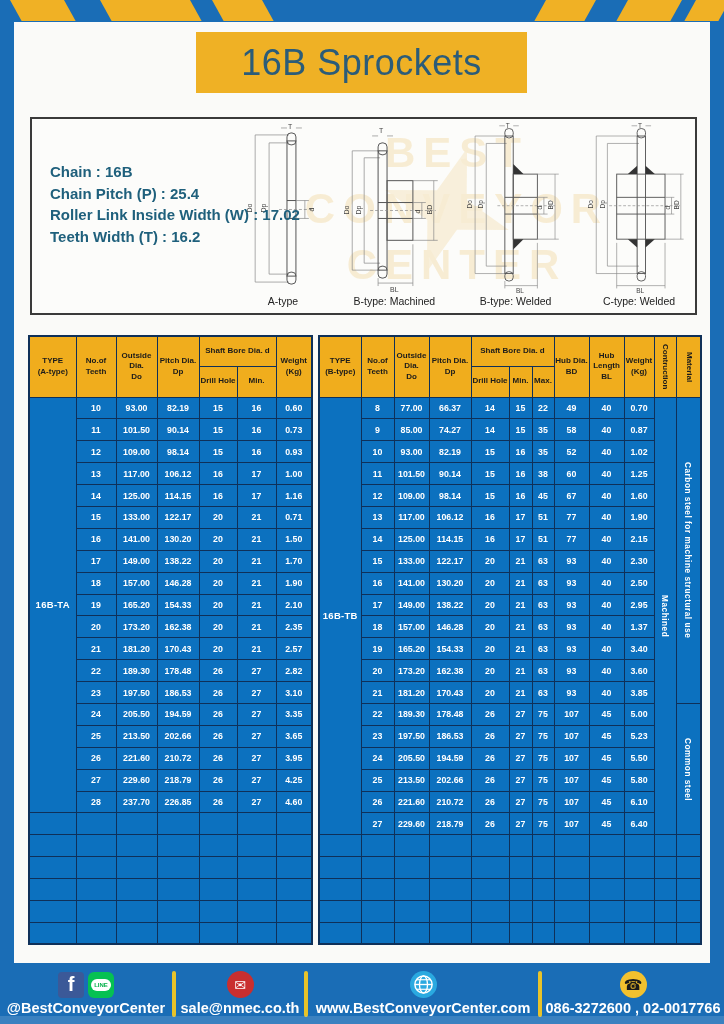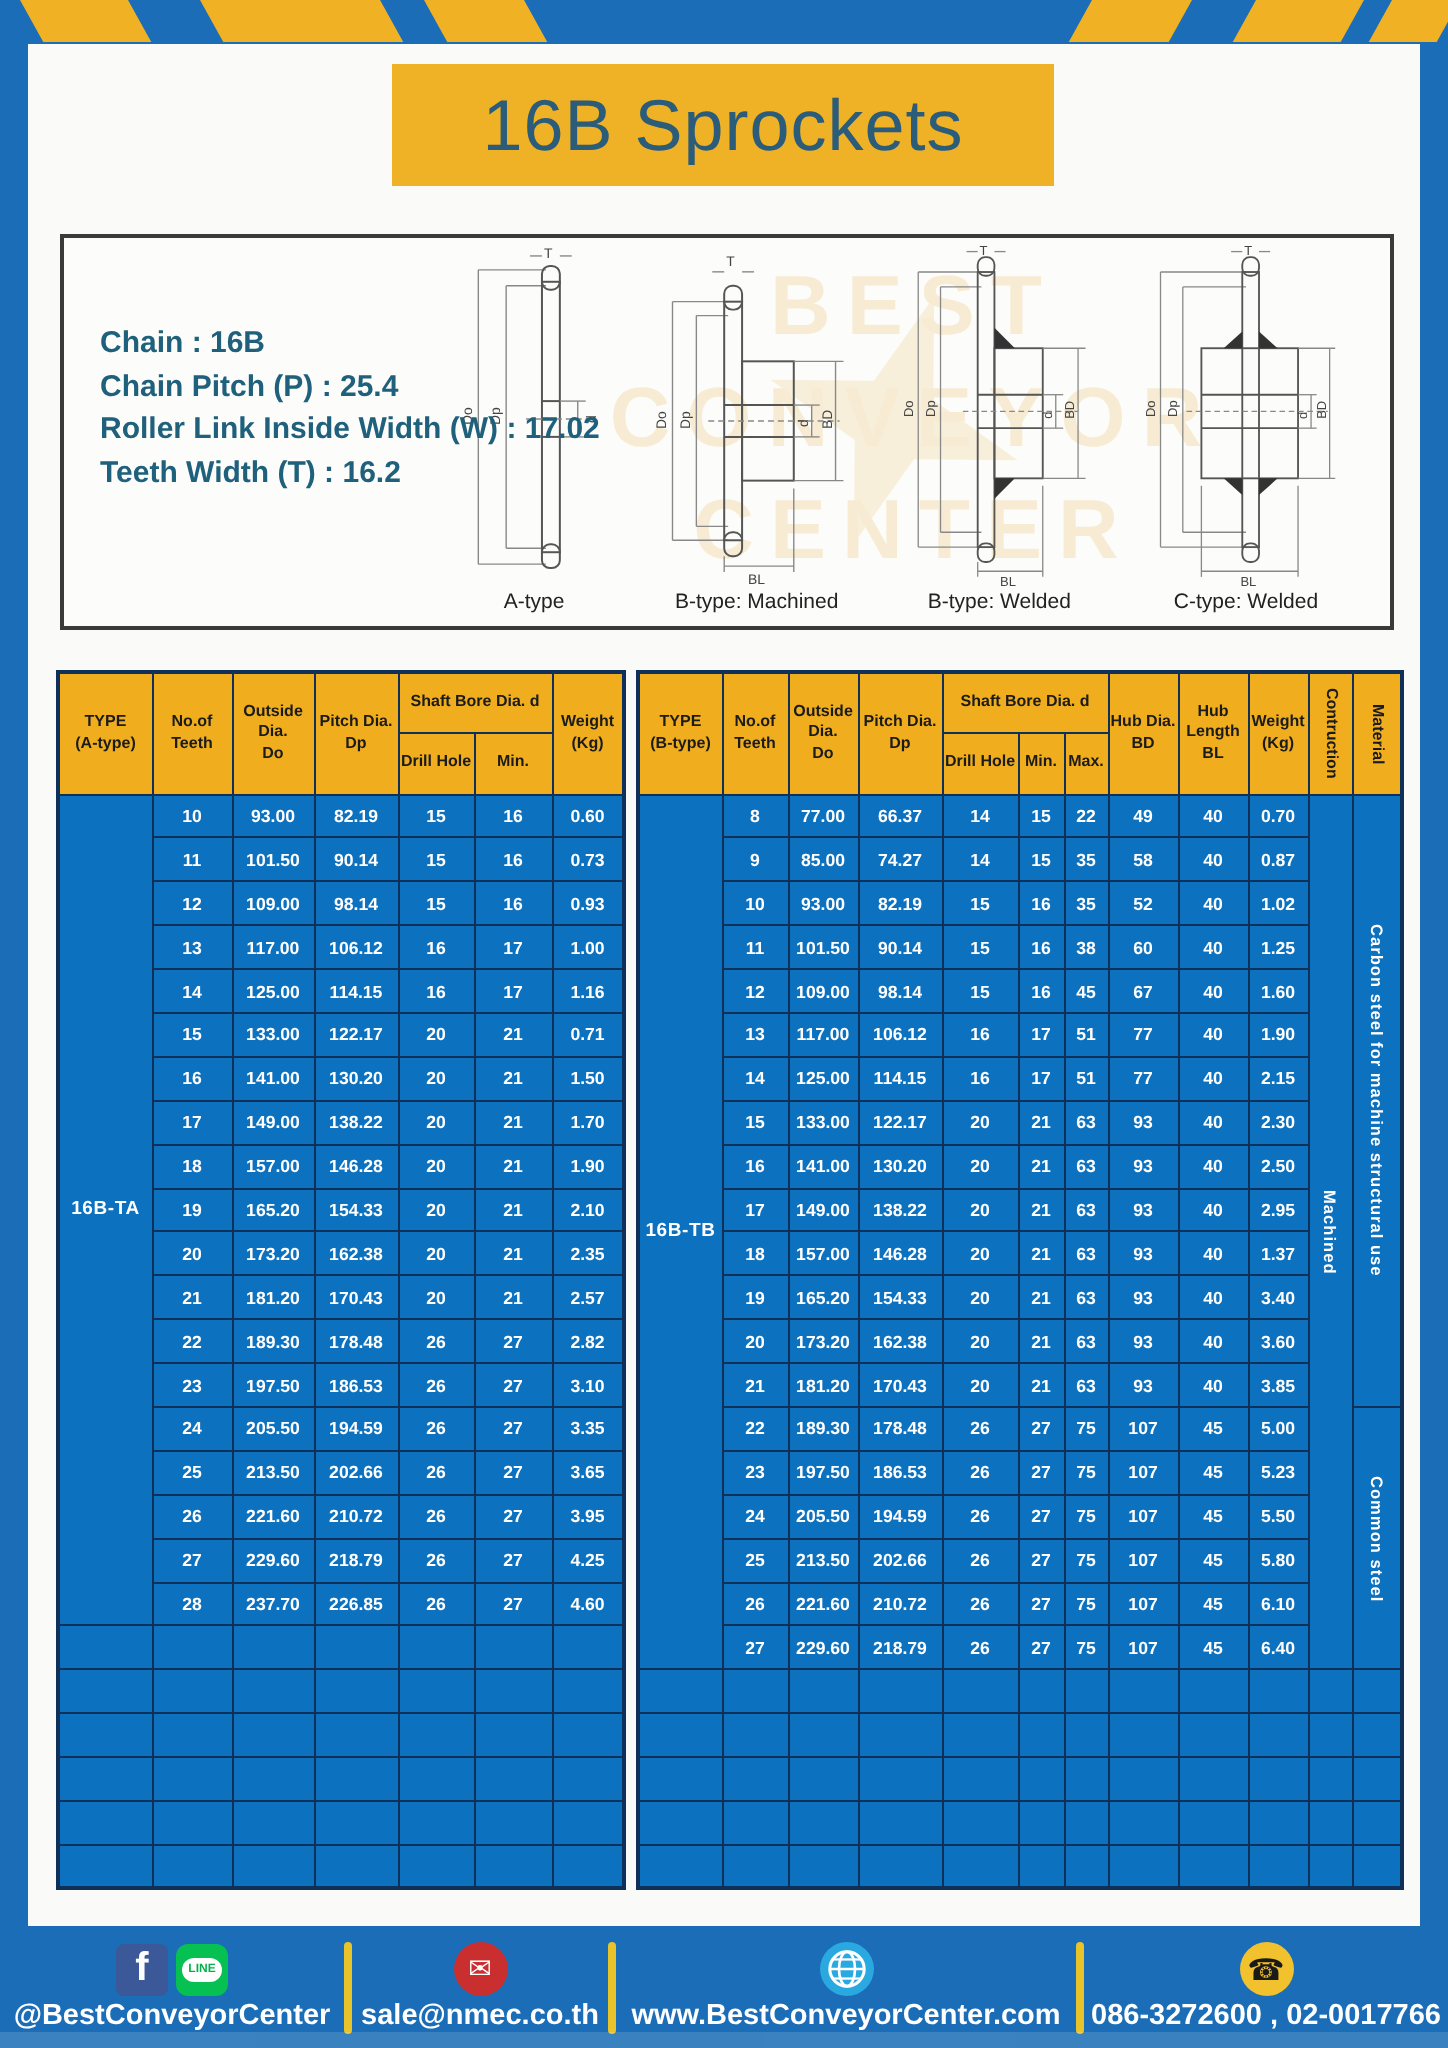--- a/index.html
+++ b/index.html
@@ -22,21 +22,21 @@
   .banner span{font-size:36px;font-weight:normal;color:#2b5c79;letter-spacing:.5px;}
 
   .spec-box{position:absolute;left:16px;top:95px;width:663px;height:194px;border:2px solid #3a3a3a;
     background:#fcfcfa;overflow:hidden;}
   .watermark{position:absolute;left:200px;top:6px;width:450px;height:182px;opacity:.5;pointer-events:none;}
   .wm-line{font-weight:bold;font-size:42px;letter-spacing:8px;color:#f3ddae;line-height:56px;text-align:center;}
   .wm-star{position:absolute;left:150px;top:20px;width:130px;height:130px;background:#f3ddae;
     clip-path:polygon(50% 0,62% 38%,100% 50%,62% 62%,50% 100%,38% 62%,0 50%,38% 38%);transform:rotate(18deg);opacity:.8;}
   .spec-lines{position:absolute;left:18px;top:42px;z-index:2;}
   .spec-line{font-size:15px;font-weight:bold;color:#1f607c;line-height:21.5px;white-space:nowrap;}
-  .drawings{position:absolute;right:20px;top:4px;width:448px;height:184px;display:flex;
+  .drawings{position:absolute;right:4px;top:4px;width:448px;height:184px;display:flex;
     justify-content:space-between;align-items:stretch;z-index:1;}
   .figure{display:flex;flex-direction:column;align-items:center;}
   .figure svg{flex:1;}
   .caption{font-size:10.5px;color:#222;margin-top:1px;white-space:nowrap;}
   .dline{stroke:#888;stroke-width:.7;}
   .oline{stroke:#555;stroke-width:1;fill:none;}
   .dimtext{font-size:7px;fill:#444;font-family:"Liberation Sans",sans-serif;}
 
   
   .tbl-mount{position:absolute;top:313px;}

